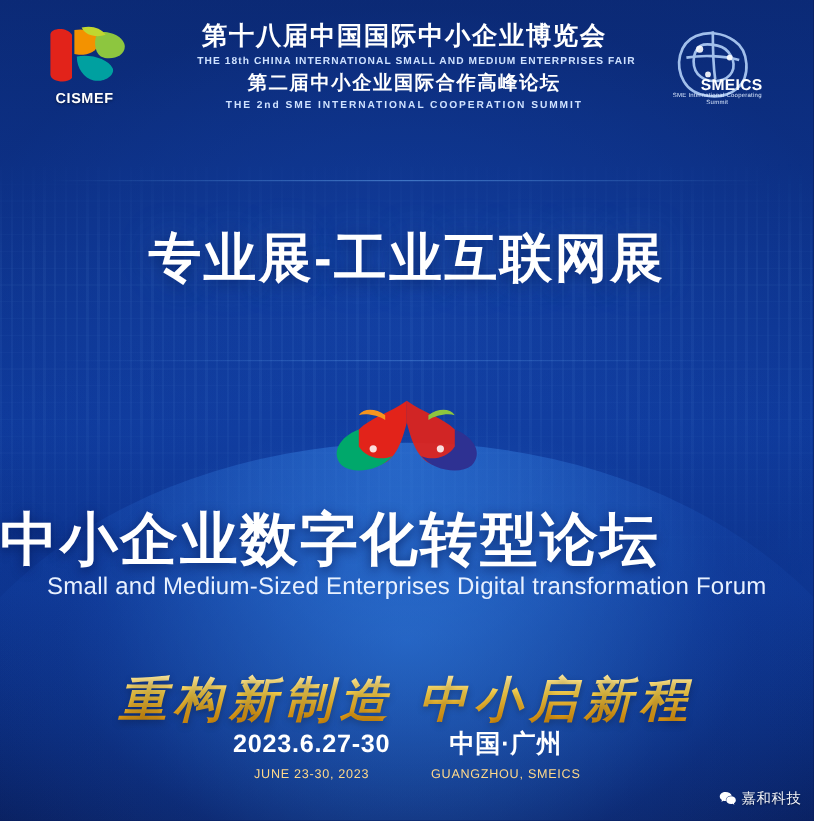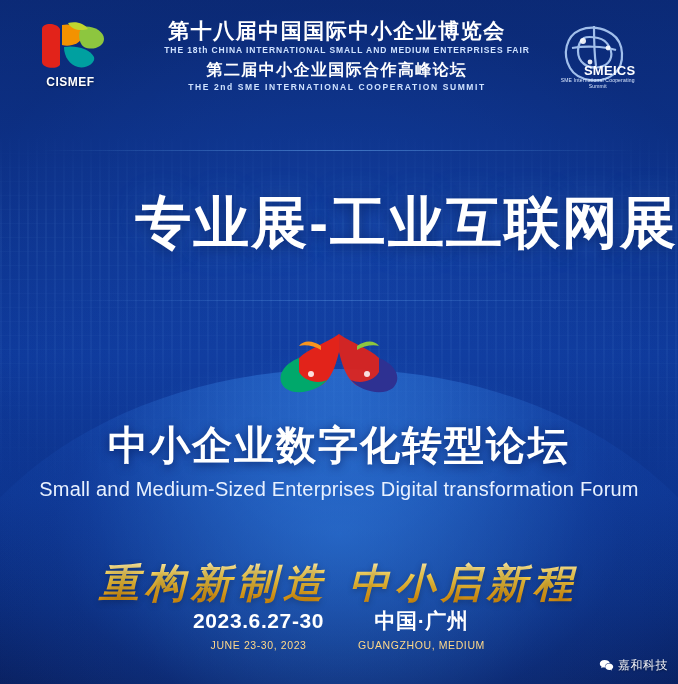--- a/index.html
+++ b/index.html
@@ -150,46 +150,45 @@
     text-align: center;
     line-height: 1.35;
     width: 92px;
   }
 
   
   .main-title {
     position: absolute;
     top: 186px;
     left: 0; right: 0;
-    text-align: right;
-    color: #ffffff;
-    font-size: 56px;
+    text-align: center;
+    color: #ffffff;
+    font-size: 44px;
     font-weight: bold;
     letter-spacing: 2px;
     text-shadow: 0 3px 14px rgba(0,25,90,.8), 0 0 28px rgba(90,170,255,.35);
   }
 
   
   .emblem {
     position: absolute;
     top: 322px;
     left: 50%;
     transform: translateX(-50%);
     width: 160px;
     height: 80px;
   }
 
   
   .forum-cn {
     position: absolute;
     top: 418px;
     left: 0; right: 0;
-    text-align: center;
-    color: #ffffff;
-    font-size: 40px;
+    color: #ffffff;
+    font-size: 48px;
     font-weight: bold;
     letter-spacing: 2px;
     text-shadow: 0 2px 10px rgba(0,20,80,.7);
   }
   .forum-en {
     position: absolute;
     top: 478px;
     left: 0; right: 0;
     text-align: center;
     color: #e8f1ff;
@@ -325,21 +324,21 @@
 
   <div class="slogan">重构新制造 中小启新程</div>
 
   <div class="footer">
     <div class="foot-col">
       <div class="foot-main">2023.6.27-30</div>
       <div class="foot-sub">JUNE 23-30, 2023</div>
     </div>
     <div class="foot-col">
       <div class="foot-main">中国·广州</div>
-      <div class="foot-sub">GUANGZHOU, MEDIUM</div>
+      <div class="foot-sub">GUANGZHOU, SMEICS</div>
     </div>
   </div>
 
   <div class="watermark">
     <svg width="15" height="13" viewBox="0 0 15 13">
       <path d="M5.6 1C2.9 1 .8 2.7.8 4.8c0 1.2.7 2.2 1.8 2.9L2.2 9.2l1.8-.9c.5.1 1 .2 1.6.2h.4c-.1-.3-.1-.5-.1-.8 0-2 2-3.6 4.5-3.6h.4C10.4 2.3 8.2 1 5.6 1z" fill="#ffffff"></path>
       <path d="M14.2 7.8c0-1.8-1.8-3.2-4-3.2s-4 1.4-4 3.2S8 11 10.2 11c.5 0 .9-.1 1.3-.2l1.5.8-.4-1.3c.9-.6 1.6-1.5 1.6-2.5z" fill="#ffffff"></path>
     </svg>
     <span class="wm-label">嘉和科技</span>
   </div>

